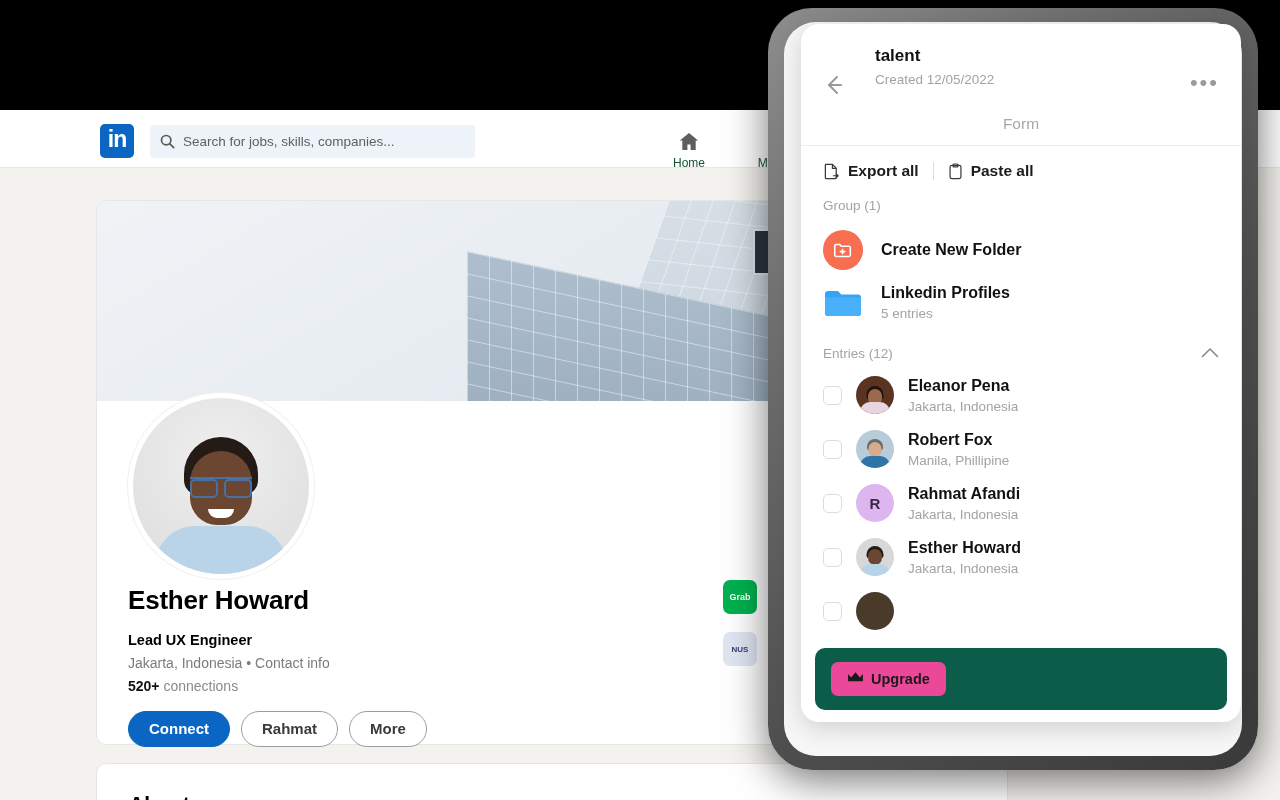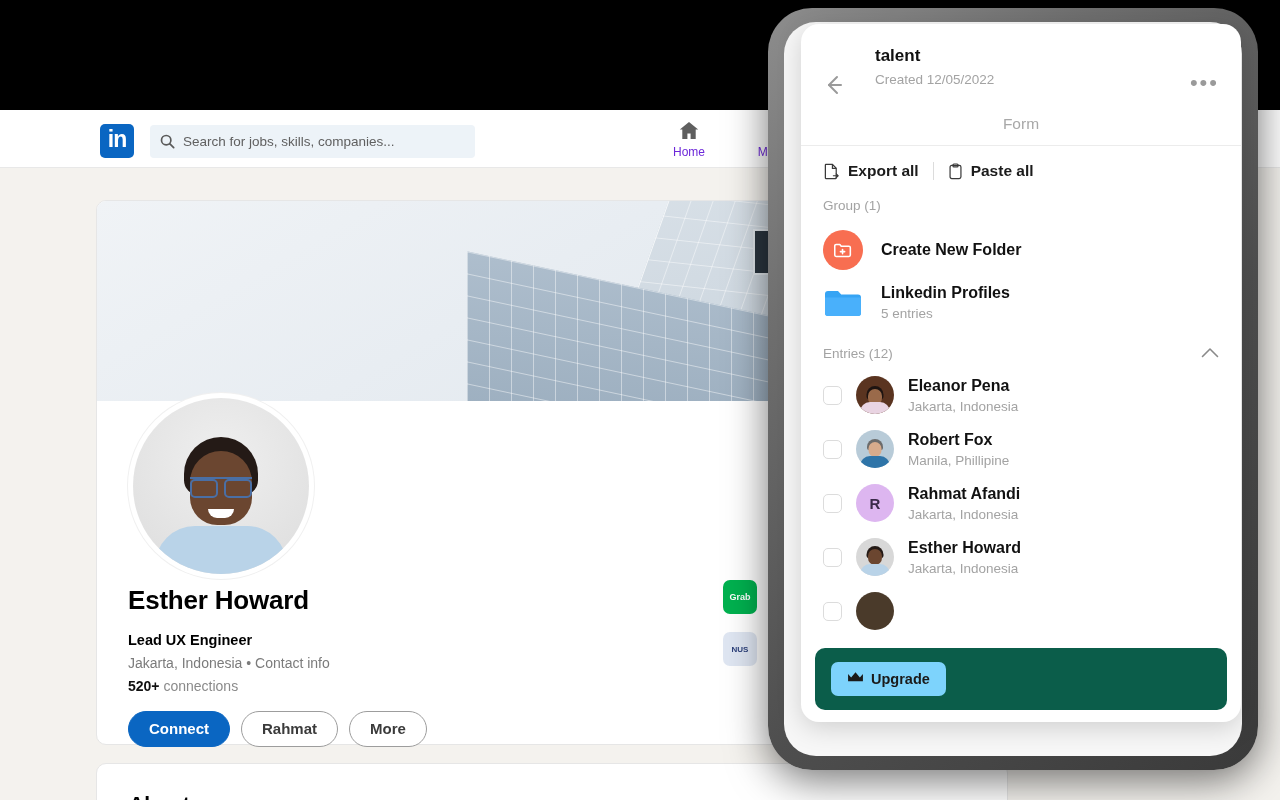--- a/index.html
+++ b/index.html
@@ -29,22 +29,22 @@
     text-align:center; letter-spacing:-1px; font-family:"Liberation Sans",sans-serif;
   }
   #li-search {
     position:absolute; left:150px; top:15px; width:325px; height:33px;
     background:#edf3f8; border-radius:4px; display:flex; align-items:center;
     padding:0 10px; gap:8px;
   }
   .mag { width:15px; height:15px; flex:none; }
   #li-search-text { font-size:13.5px; color:#606060; }
   .nav-item {
-    position:absolute; top:9px; width:78px; text-align:center;
-    color:#6d28d9; font-size:12px;
+    position:absolute; top:20px; width:78px; text-align:center;
+    color:#14532d; font-size:12px;
   }
   .nav-item .ico { display:block; height:24px; margin-bottom:2px; }
   #nav-home { left:650px; }
   #nav-network { left:742px; }
 
   
   #profile-card {
     position:absolute; left:96px; top:90px; width:912px; height:545px;
     background:#fff; border-radius:10px; overflow:hidden;
     border:1px solid #e6e6e6;
@@ -182,21 +182,21 @@
   .cc-en-name { font-size:16px; font-weight:bold; color:#111; }
   .cc-en-loc { font-size:13.5px; color:#a3a3a3; margin-top:4px; }
 
   #cc-banner {
     position:absolute; left:14px; right:14px; bottom:12px; height:62px;
     background:#0b5d4a; border-radius:10px; display:flex; align-items:center;
     justify-content:space-between; padding:0 16px;
   }
   #cc-banner-text { color:#fff; font-size:13.5px; line-height:18px; }
   #cc-banner-text b { font-weight:bold; }
-  #cc-upgrade { background:#7dd3fc; color:#1a1a1a; font-size:14.5px; font-weight:bold;
+  #cc-upgrade { background:#ec4899; color:#1a1a1a; font-size:14.5px; font-weight:bold;
     border:none; border-radius:7px; padding:9px 16px; display:flex; align-items:center;
     gap:7px; cursor:pointer; }
 </style>
 </head>
 <body>
 
 <div id="stage">
 
   <div id="linkedin-page">
 

